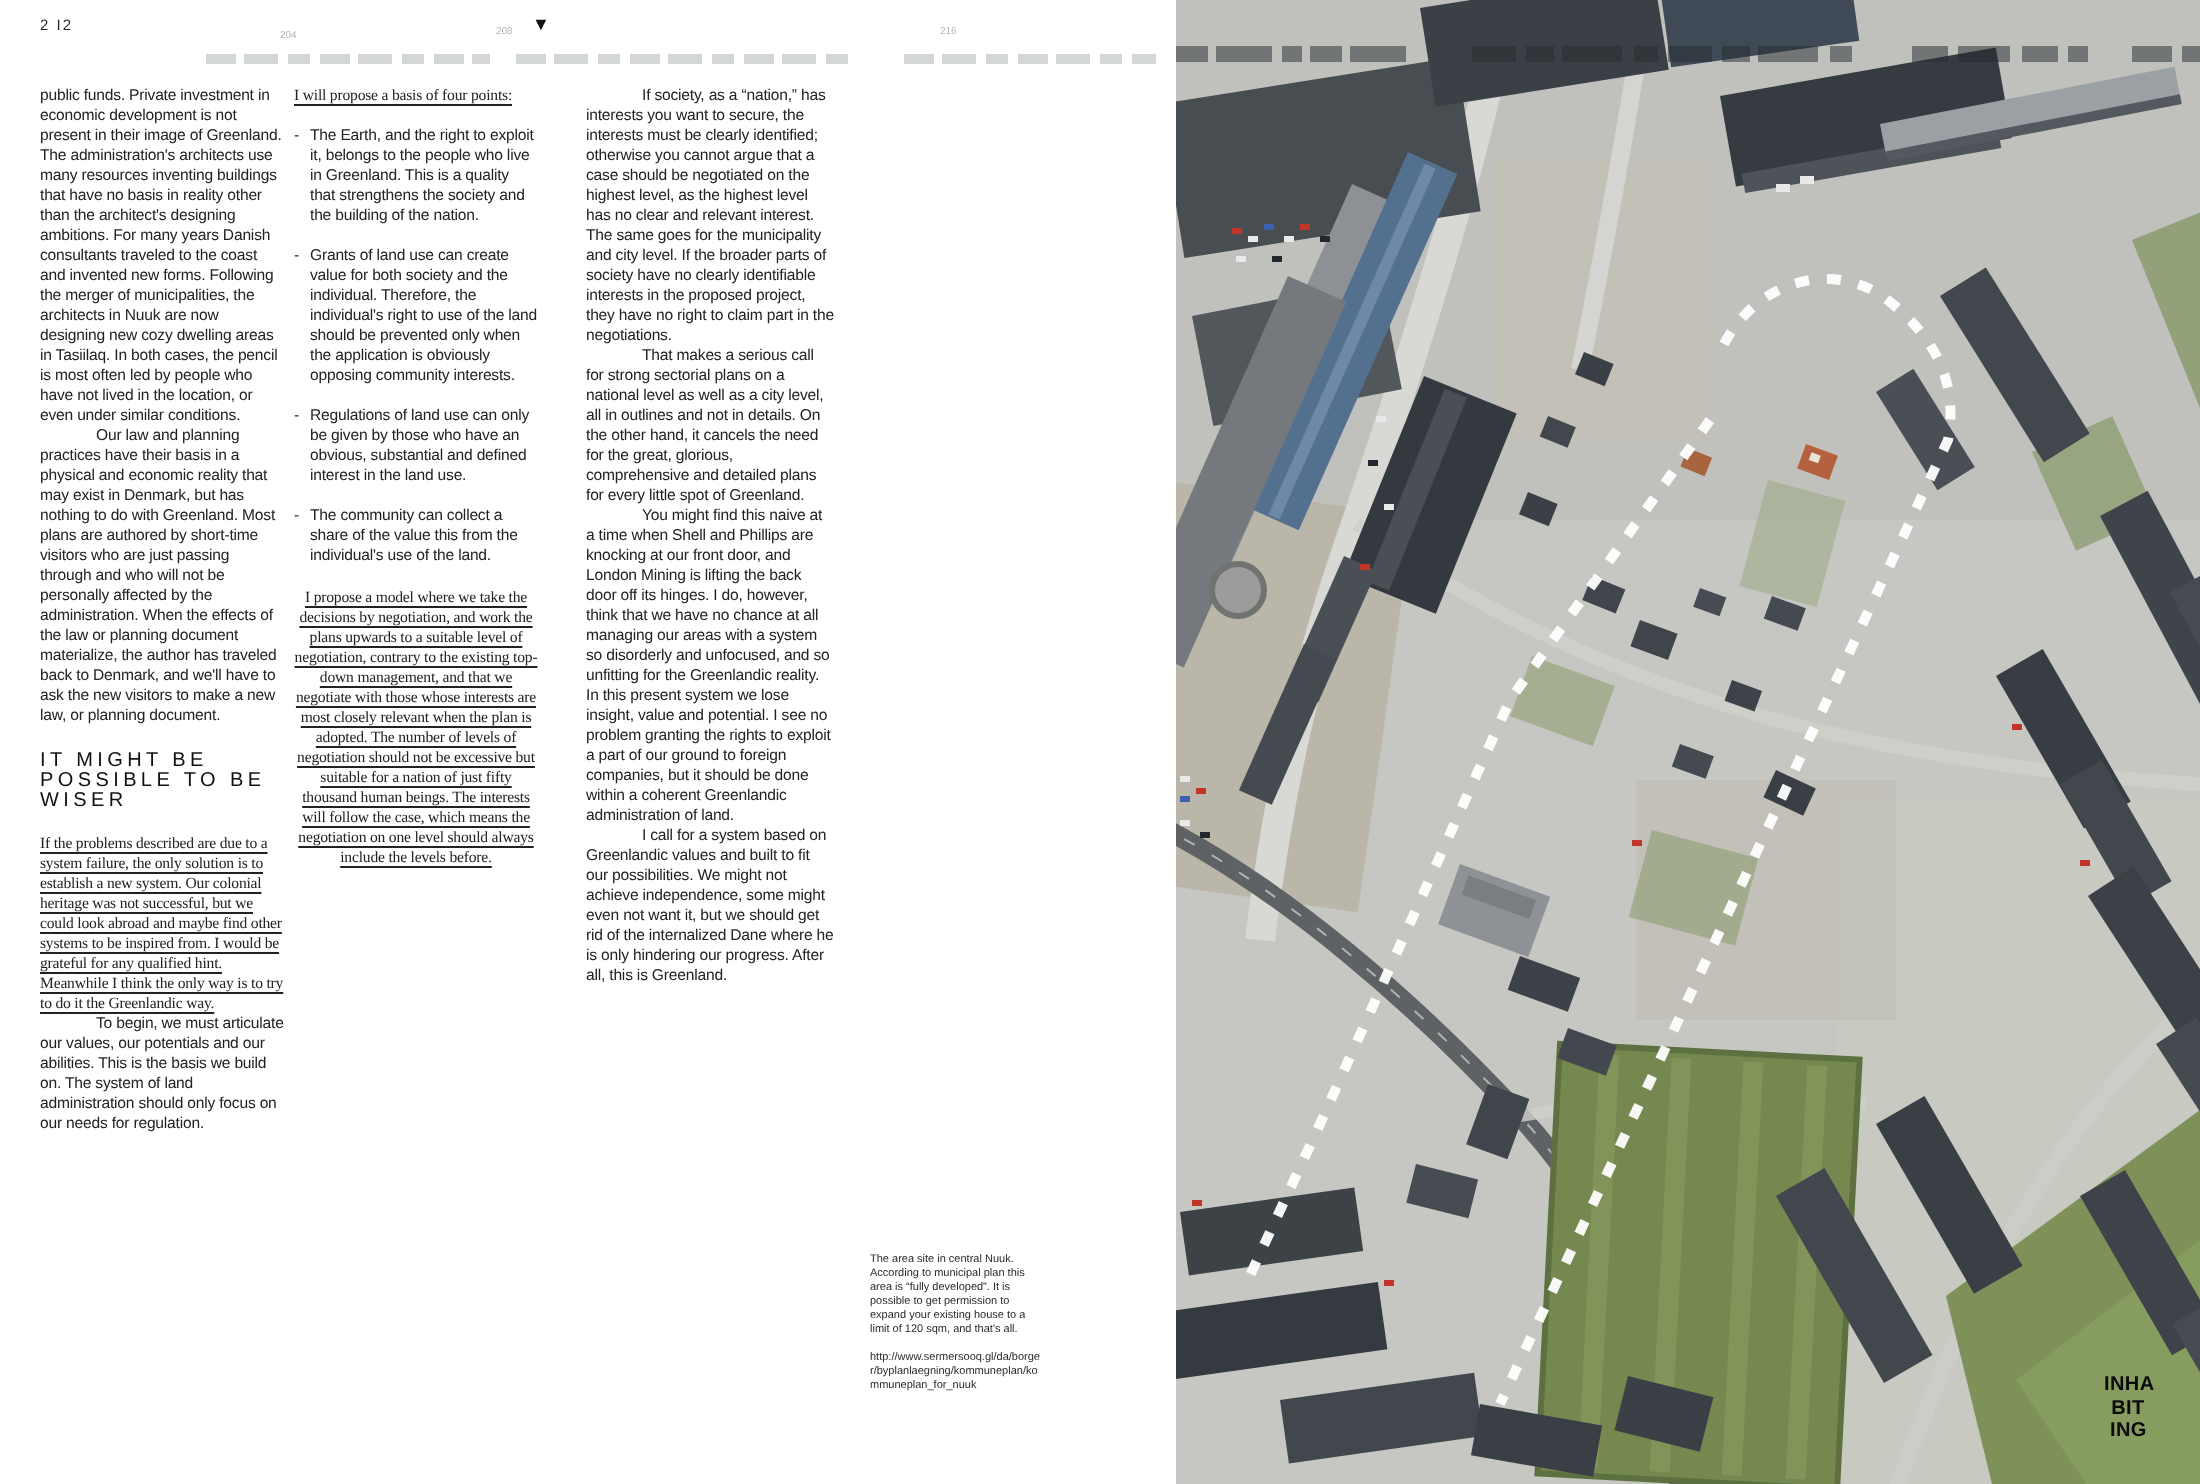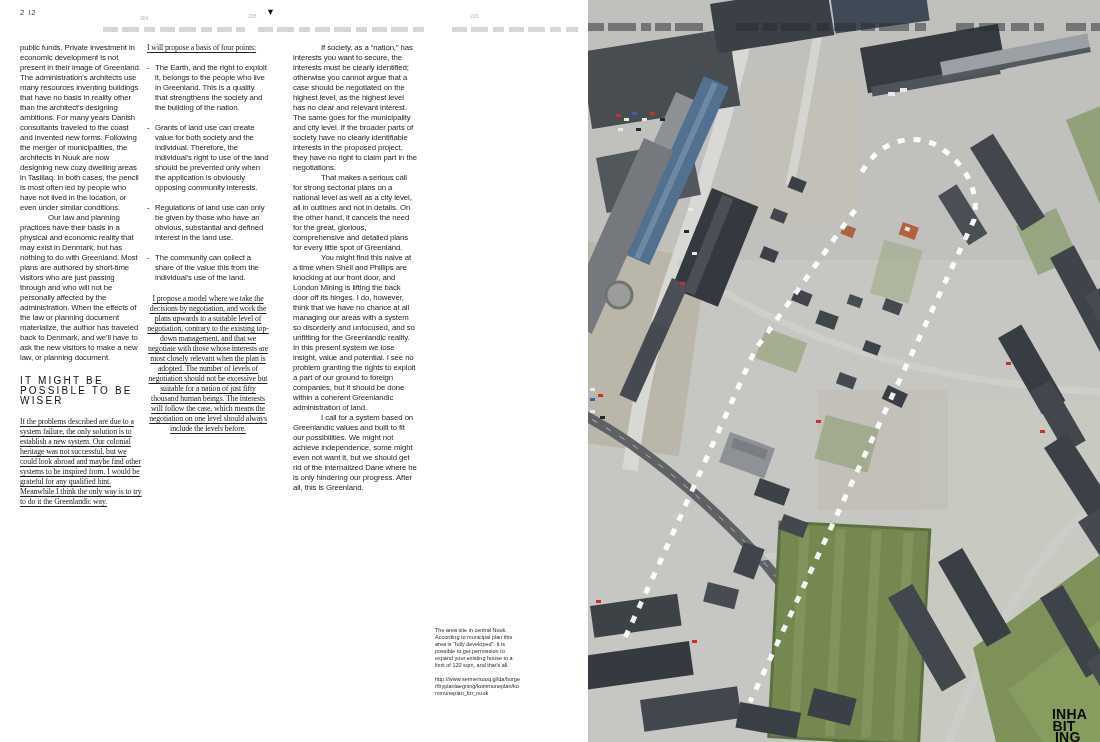--- a/index.html
+++ b/index.html
@@ -23,21 +23,21 @@
   .mt{margin-top:11px !important;text-align:center;}
   .bullet{display:flex;margin-top:10px;}
   .bullet .dash{width:8px;flex:0 0 8px;}
   
   #caption{position:absolute;left:435px;top:627px;width:88px;font-size:5.5px;line-height:7px;color:#2a2a2a;}
   #caption .url{margin-top:7px;word-break:break-all;}
   
   #photo{position:absolute;left:588px;top:0;width:512px;height:742px;background:#c6c7c2;}
   #photo svg{display:block;}
   #inhabiting{position:absolute;left:1041px;top:687px;width:46px;font-weight:bold;
-              font-size:14px;line-height:11.5px;color:#0b0b0b;letter-spacing:0.2px;margin-top:22px;}
+              font-size:10px;line-height:11.5px;color:#0b0b0b;letter-spacing:0.2px;}
   #inhabiting .l1{display:block;margin-left:11px;}
   #inhabiting .l2{display:block;margin-left:0;text-align:center;}
   #inhabiting .l3{display:block;margin-left:14px;}
 </style>
 </head>
 <body>
 
 <div id="stage">
 
   <span class="pagenum">2 I2</span>
@@ -47,20 +47,21 @@
   <span class="refnum" style="left:470px;top:13px;">216</span>
   <div class="smudge" style="left:103px;width:142px;"></div>
   <div class="smudge" style="left:258px;width:170px;"></div>
   <div class="smudge" style="left:452px;width:126px;"></div>
 
   <div class="col" id="col1">
     <p>public funds. Private investment in economic development is not present in their image of Greenland. The administration's architects use many resources inventing buildings that have no basis in reality other than the architect's designing ambitions. For many years Danish consultants traveled to the coast and invented new forms. Following the merger of municipalities, the architects in Nuuk are now designing new cozy dwelling areas in Tasiilaq. In both cases, the pencil is most often led by people who have not lived in the location, or even under similar conditions.</p>
     <p class="ind">Our law and planning practices have their basis in a physical and economic reality that may exist in Denmark, but has nothing to do with Greenland. Most plans are authored by short-time visitors who are just passing through and who will not be personally affected by the administration. When the effects of the law or planning document materialize, the author has traveled back to Denmark, and we'll have to ask the new visitors to make a new law, or planning document.</p>
     <p class="heading">IT MIGHT BE POSSIBLE TO BE WISER</p>
     <p class="ul">If the problems described are due to a system failure, the only solution is to establish a new system. Our colonial heritage was not successful, but we could look abroad and maybe find other systems to be inspired from. I would be grateful for any qualified hint. Meanwhile I think the only way is to try to do it the Greenlandic way.</p>
+    <p class="ind">To begin, we must articulate our values, our potentials and our abilities. This is the basis we build on. The system of land administration should only focus on our needs for regulation.</p>
   </div>
 
   <div class="col" id="col2">
     <p class="ul">I will propose a basis of four points:</p>
     <div class="bullet">
       <span class="dash">-</span>
       <span>The Earth, and the right to exploit it, belongs to the people who live in Greenland. This is a quality that strengthens the society and the building of the nation.</span>
     </div>
     <div class="bullet">
       <span class="dash">-</span>

